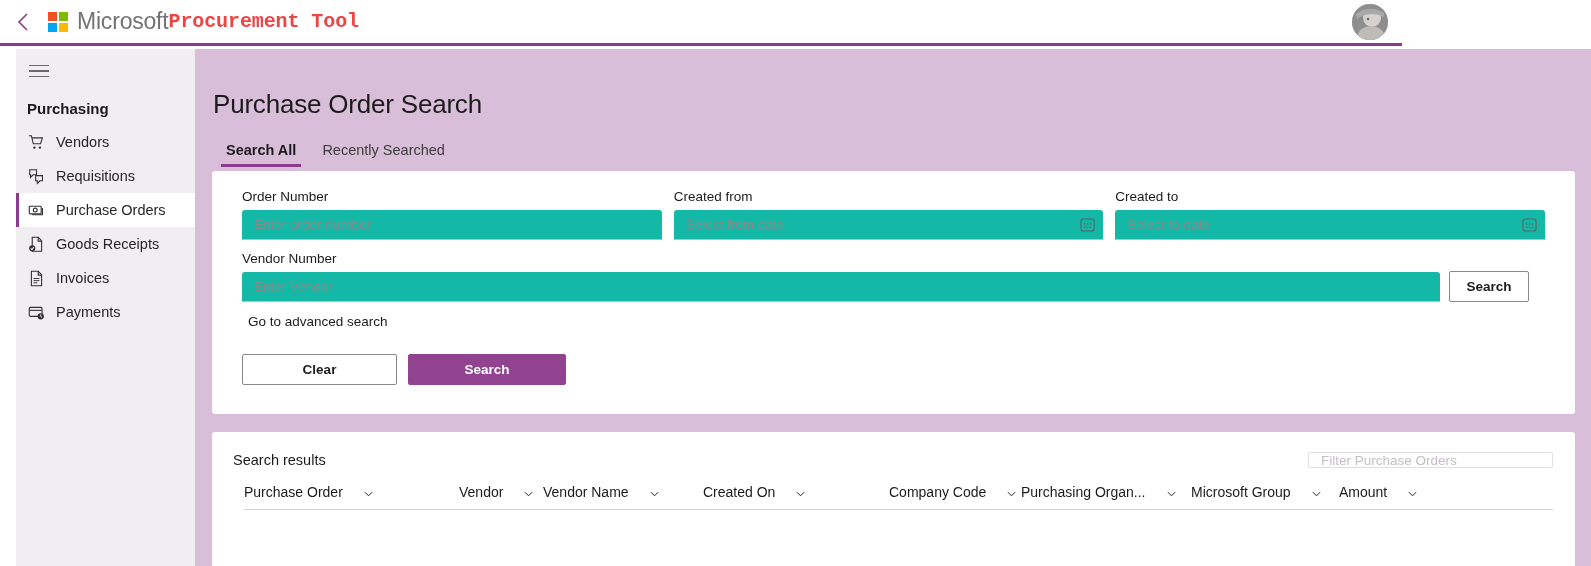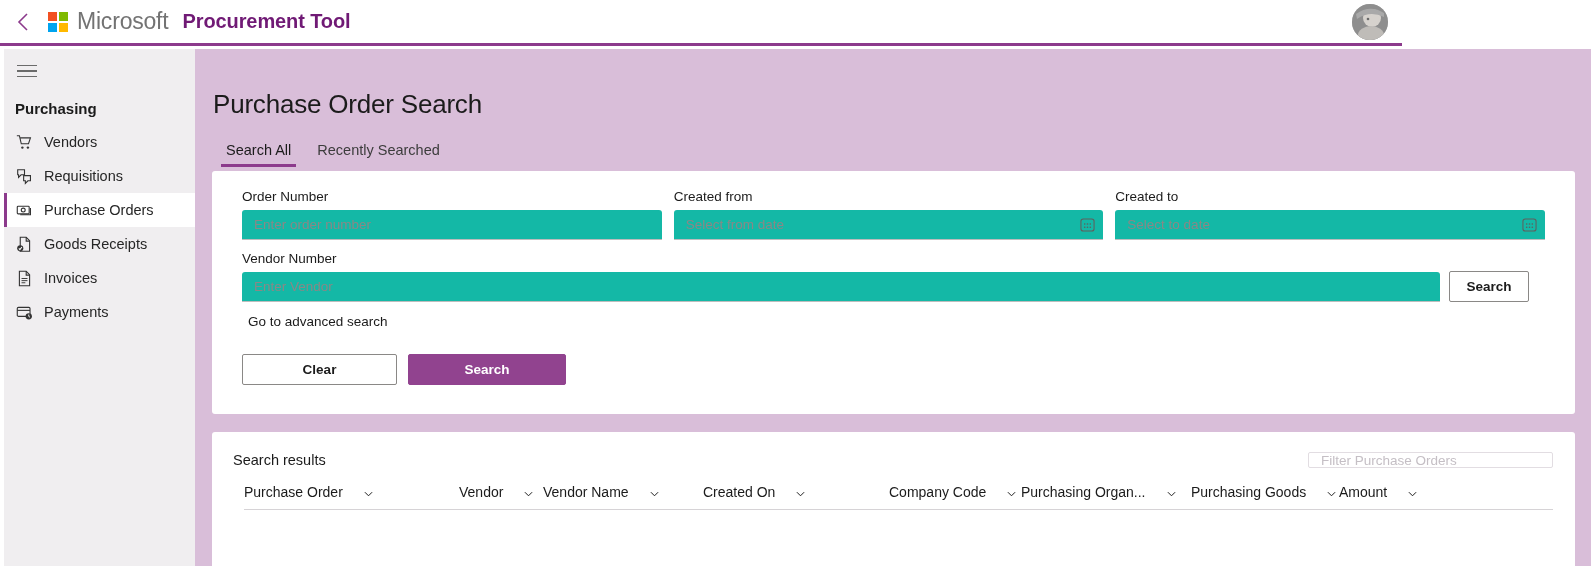--- a/index.html
+++ b/index.html
@@ -33,33 +33,34 @@
   #ms-logo i { display: block; }
   .sq-r { background: #f25022; }
   .sq-g { background: #7fba00; }
   .sq-b { background: #00a4ef; }
   .sq-y { background: #ffb900; }
   #ms-word {
     font-size: 23px; color: #737373; margin-left: 9px;
     font-weight: 400; letter-spacing: -0.2px;
   }
   #app-title {
-    font-size: 20px; color: #701a75; margin-left: 14px; font-weight: 600;
+    font-size: 20px; color: #ef4444; font-weight: 600;
     letter-spacing: -0.1px;
+    font-family: Liberation Mono, monospace;
   }
   #avatar {
     position: absolute; right: 14px; top: 4px;
     width: 36px; height: 36px; border-radius: 50%;
     overflow: hidden; cursor: pointer;
     background: #b9b9b9;
   }
 
   
   #sidebar {
-    position: absolute; left: 4px; top: 49px;
+    position: absolute; left: 16px; top: 49px;
     width: 195px; height: 517px;
     background: #f0eef0;
     border-right: 1px solid #e6e0e6;
   }
   #hamburger {
     width: 34px; height: 34px; margin: 5px 0 0 6px;
     display: flex; flex-direction: column; justify-content: center;
     align-items: center; gap: 4px; cursor: pointer;
   }
   #hamburger span { display: block; width: 20px; height: 1.5px; background: #6b6b6b; }
@@ -92,21 +93,21 @@
     font-size: 26px; color: #1b1b1b; font-weight: 400;
     padding: 40px 0 0 18px; letter-spacing: -0.2px;
   }
   #tabs {
     display: flex; align-items: flex-end; gap: 0; padding: 22px 0 0 18px;
   }
   .tab {
     font-size: 14.5px; color: #3c3c3c; padding: 0 13px 9px 13px;
     cursor: pointer; position: relative;
   }
-  .tab.active { font-weight: 400; color: #1b1b1b; }
+  .tab.active { font-weight: 700; color: #1b1b1b; }
   .tab.active::after {
     content: ""; position: absolute; left: 8px; right: 8px; bottom: 0;
     height: 3px; background: #8c3a8c;
   }
 
   
   .card {
     background: #ffffff; margin: 0 16px 0 17px;
     border-radius: 3px;
   }
@@ -412,21 +413,21 @@
       </div>
       <div class="th" style="width:170px">
         <span>Purchasing Organ...</span>
         <span class="chev">
           <svg width="9" height="6" viewBox="0 0 10 6">
               <polyline points="1,1 5,5 9,1" fill="none" stroke="#1b1b1b" stroke-width="1.1"></polyline>
             </svg>
         </span>
       </div>
       <div class="th" style="width:148px">
-        <span>Purchasing Goods</span>
+        <span>Microsoft Group</span>
         <span class="chev">
           <svg width="9" height="6" viewBox="0 0 10 6">
               <polyline points="1,1 5,5 9,1" fill="none" stroke="#1b1b1b" stroke-width="1.1"></polyline>
             </svg>
         </span>
       </div>
       <div class="th">
         <span>Amount</span>
         <span class="chev">
           <svg width="9" height="6" viewBox="0 0 10 6">

